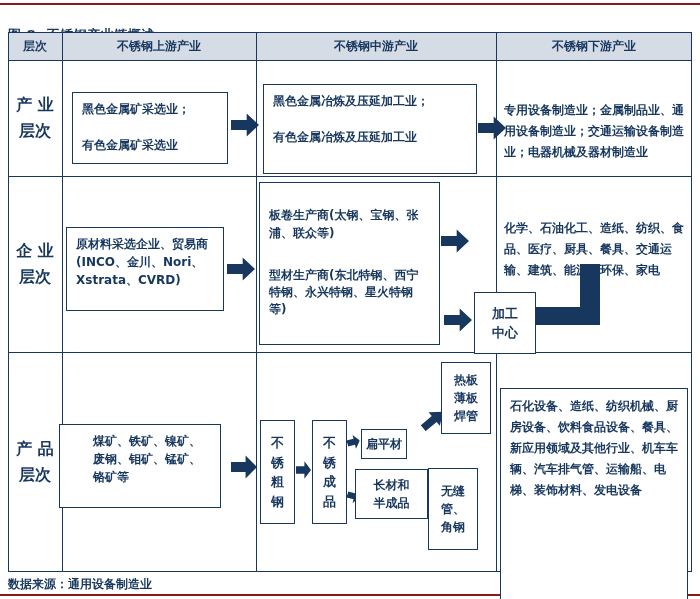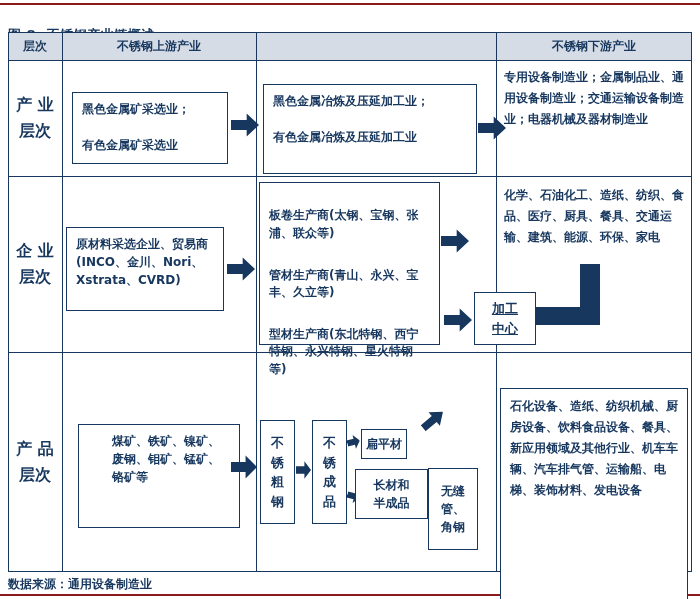--- a/index.html
+++ b/index.html
@@ -17,21 +17,21 @@
   .headbg { position:absolute; left:9px; top:33px; width:682px; height:27px; background:#D6DCE5; }
   .vline { position:absolute; top:32px; width:1px; height:540px; background:#17375E; }
   .hline { position:absolute; left:8px; width:684px; height:1px; background:#17375E; }
 
   .cellhead { position:absolute; top:32px; height:28px; display:flex; align-items:center; justify-content:center; font-size:12px; }
   .rowlabel { position:absolute; left:8px; width:54px; text-align:center; font-size:16px; line-height:1.6; white-space:pre-line; transform:translateY(-50%); }
 
   .box { position:absolute; border:1px solid #17375E; font-size:12px; line-height:1.5; white-space:pre-line; background:#ffffff; }
   .box.pad { padding:7px 9px; }
   .box.center { display:flex; align-items:center; justify-content:center; text-align:center; }
-  .flowtext { position:absolute; font-size:12px; line-height:1.75; white-space:pre-line; }
+  .flowtext { position:absolute; font-size:12px; line-height:1.75; white-space:pre-line;margin-top:33px; }
   .para { margin-bottom:7px; }
   .para:last-child { margin-bottom:0; }
 
   .arr { position:absolute; background:#17375E; clip-path:polygon(0 31%, 56% 31%, 56% 6%, 100% 50%, 56% 94%, 56% 69%, 0 69%); }
   .bar { position:absolute; background:#17375E; }
 </style>
 </head>
 <body>
 
 <div class="page">
@@ -46,20 +46,21 @@
   <div class="frame"></div>
   <div class="vline" style="left:62px;"></div>
   <div class="vline" style="left:256px;"></div>
   <div class="vline" style="left:496px;"></div>
   <div class="hline" style="top:60px;"></div>
   <div class="hline" style="top:176px;"></div>
   <div class="hline" style="top:352px;"></div>
 
   <div class="cellhead" style="left:8px;   width:54px;">层次</div>
   <div class="cellhead" style="left:62px;  width:194px;">不锈钢上游产业</div>
+  <div class="cellhead" style="left:256px; width:240px;">不锈钢中游产业</div>
   <div class="cellhead" style="left:496px; width:196px;">不锈钢下游产业</div>
 
   <div class="rowlabel" style="top:118px;">产 业
 层次</div>
   <div class="rowlabel" style="top:264px;">企 业
 层次</div>
   <div class="rowlabel" style="top:462px;">产 品
 层次</div>
 
   <div class="box pad" style="left:72px; top:92px; width:156px; height:72px;">黑色金属矿采选业；
@@ -70,54 +71,56 @@
 
 有色金属冶炼及压延加工业</div>
   <div class="arr" style="left:478px; top:115px; width:28px; height:26px;"></div>
   <div class="flowtext" style="left:504px; top:67px; width:184px;">专用设备制造业；金属制品业、通用设备制造业；交通运输设备制造业；电器机械及器材制造业</div>
 
   <div class="box pad" style="left:66px; top:227px; width:158px; height:84px;">原材料采选企业、贸易商(INCO、金川、Nori、Xstrata、CVRD)</div>
   <div class="arr" style="left:227px; top:256px; width:28px; height:26px;"></div>
 
   <div class="box pad" style="left:259px; top:182px; width:181px; height:163px; line-height:1.45;">
     <div class="para">板卷生产商(太钢、宝钢、张浦、联众等)</div>
-    <div class="para">管材生产商(青山、永兴、宝丰、久立等)</div>
     <div class="para">型材生产商(东北特钢、西宁特钢、永兴特钢、星火特钢等)</div>
   </div>
 
   <div class="arr" style="left:441px; top:228px; width:28px; height:26px;"></div>
   <div class="flowtext" style="left:504px; top:185px; width:184px;">化学、石油化工、造纸、纺织、食品、医疗、厨具、餐具、交通运输、建筑、能源、环保、家电</div>
 
   <div class="arr" style="left:444px; top:307px; width:28px; height:26px;"></div>
-  <div class="box center" style="left:474px; top:292px; width:62px; height:53px; font-size:13px;text-decoration:underline;">加工
+  <div class="box center" style="left:474px; top:292px; width:62px; height:62px; font-size:13px;">加工
 中心</div>
   <div class="bar" style="left:536px; top:307px; width:64px; height:18px;"></div>
   <div class="bar" style="left:580px; top:264px; width:20px; height:61px;"></div>
 
-  <div class="box pad" style="left:78px; top:424px; width:162px; height:104px;padding-left:33px;">煤矿、铁矿、镍矿、废钢、钼矿、锰矿、铬矿等</div>
+  <div class="box pad" style="left:59px; top:424px; width:162px; height:84px;padding-left:33px;">煤矿、铁矿、镍矿、废钢、钼矿、锰矿、铬矿等</div>
   <div class="arr" style="left:231px; top:454px; width:26px; height:26px;"></div>
 
   <div class="box center" style="left:260px; top:420px; width:35px; height:104px; font-size:13px;">不
 锈
 粗
 钢</div>
   <div class="arr" style="left:296px; top:460px; width:15px; height:20px;"></div>
   <div class="box center" style="left:312px; top:420px; width:35px; height:104px; font-size:13px;">不
 锈
 成
 品</div>
 
   <div class="arr" style="left:347px; top:434px; width:13px; height:16px; transform:rotate(-14deg);"></div>
   <div class="arr" style="left:347px; top:488px; width:13px; height:16px; transform:rotate(14deg);"></div>
 
   <div class="box center" style="left:361px; top:429px; width:46px; height:30px;">扁平材</div>
   <div class="box center" style="left:355px; top:469px; width:73px; height:50px;">长材和
 半成品</div>
 
   <div class="arr" style="left:420px; top:410px; width:26px; height:20px; transform:rotate(-40deg);"></div>
+  <div class="box center" style="left:441px; top:362px; width:50px; height:72px;">热板
+薄板
+焊管</div>
 
   <div class="arr" style="left:427px; top:496px; width:14px; height:18px;"></div>
   <div class="box center" style="left:428px; top:468px; width:50px; height:82px;">无缝
 管、
 角钢</div>
 
   <div class="box pad" style="left:500px; top:388px; width:188px; height:228px; line-height:1.75;">石化设备、造纸、纺织机械、厨房设备、饮料食品设备、餐具、新应用领域及其他行业、机车车辆、汽车排气管、运输船、电梯、装饰材料、发电设备</div>
 
 </div>
 

